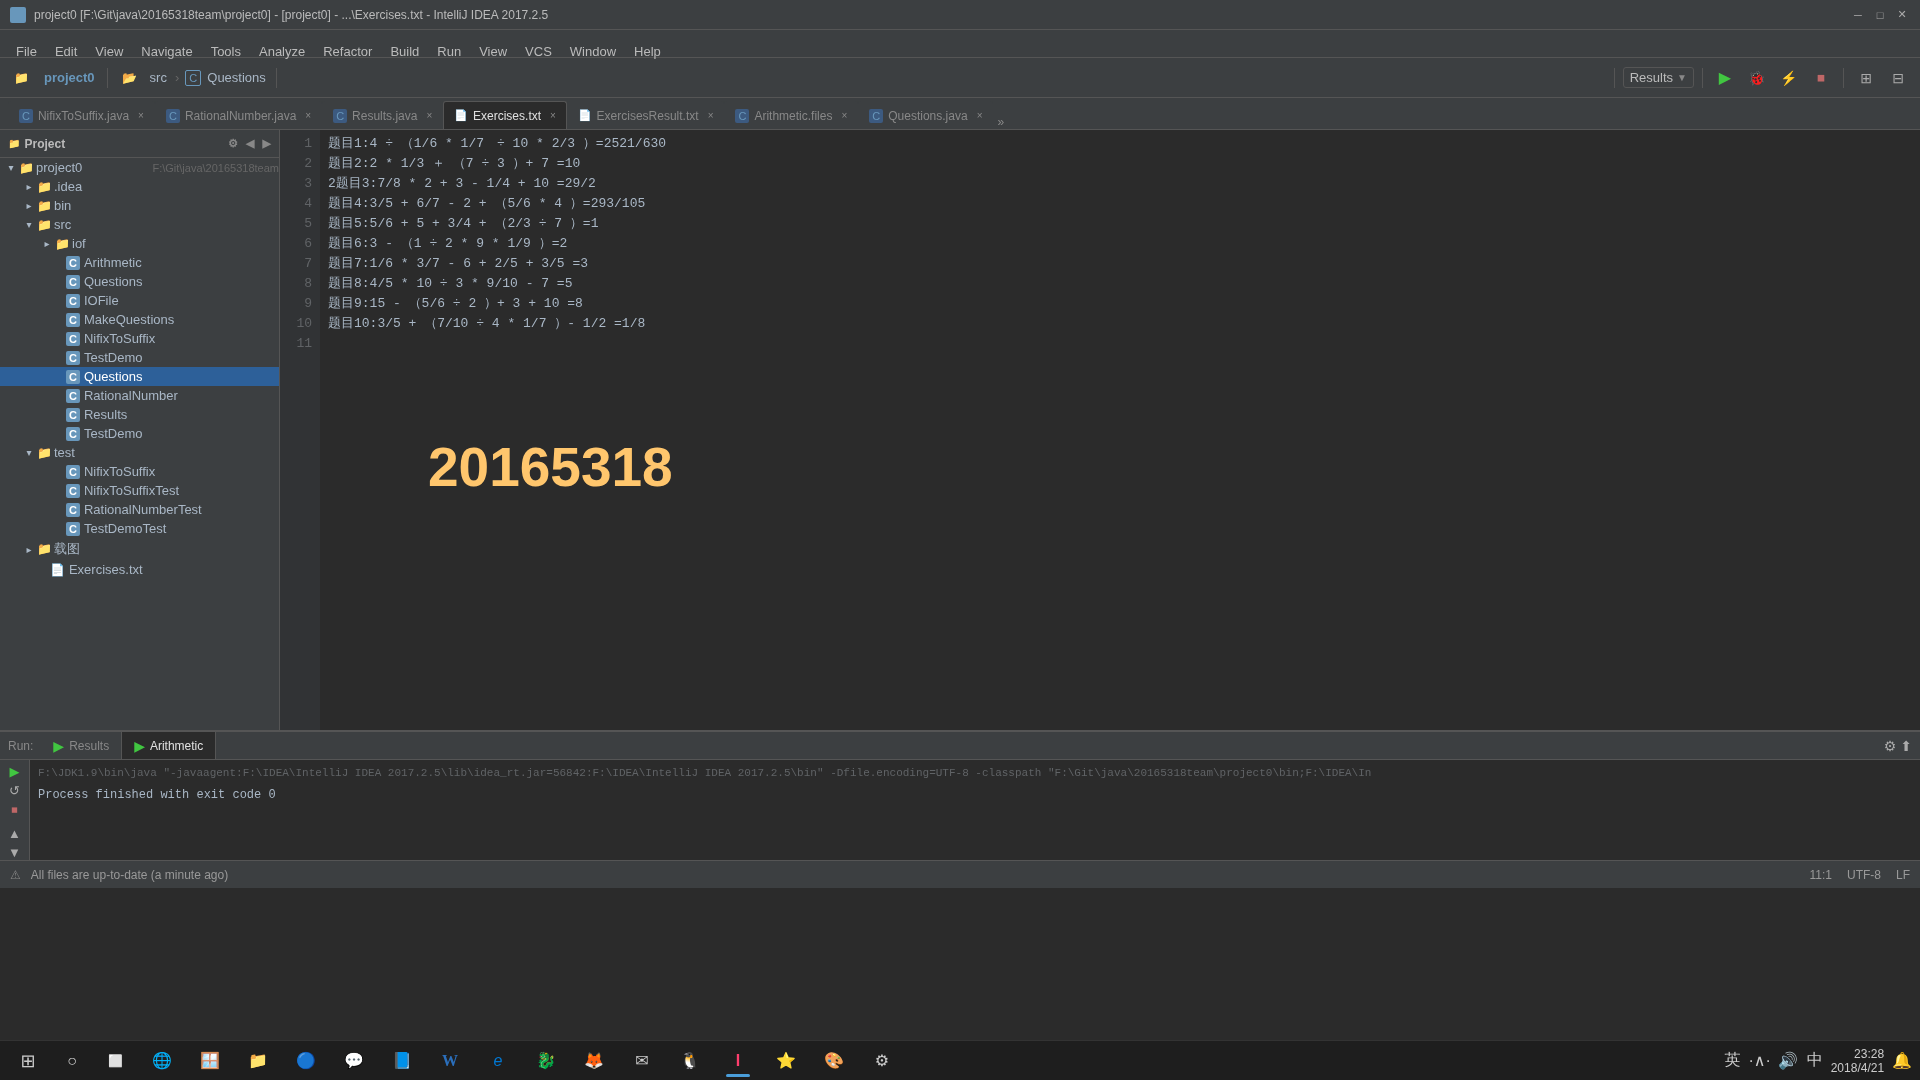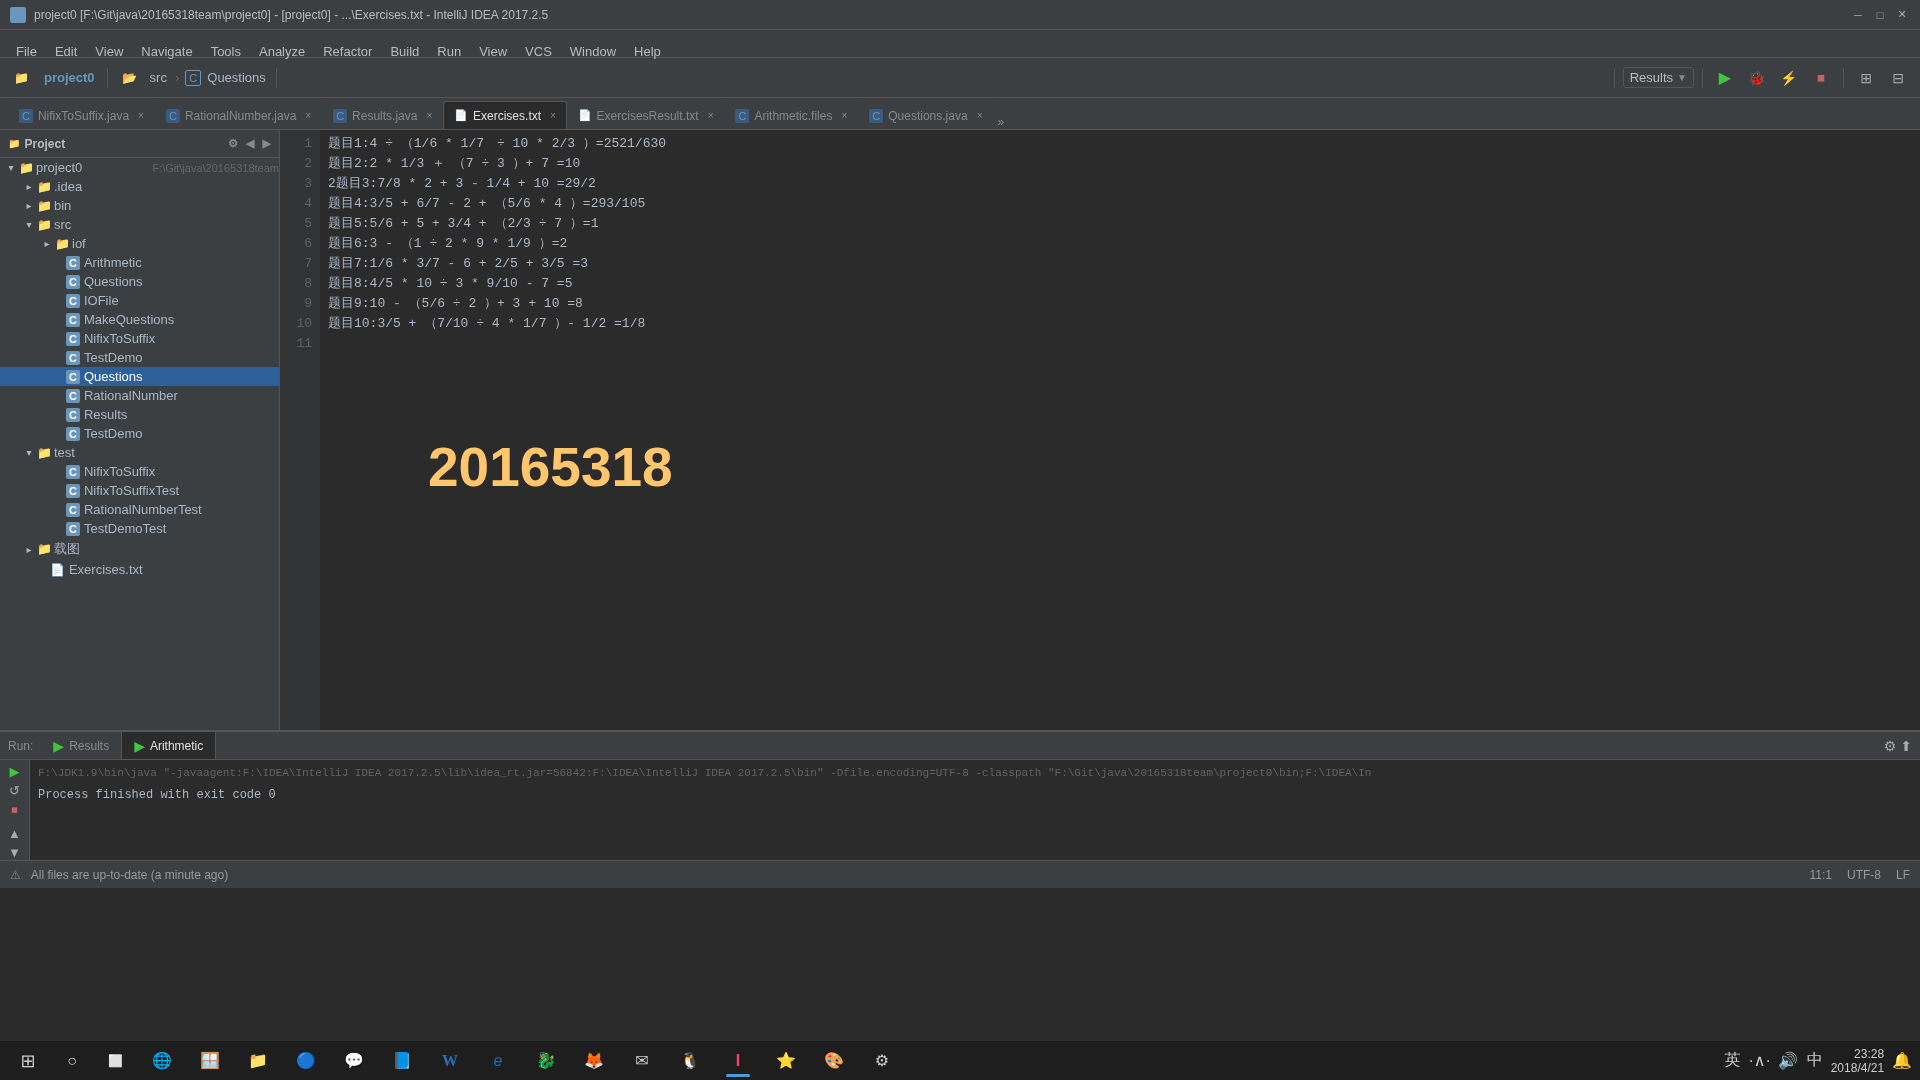--- a/index.html
+++ b/index.html
@@ -535,21 +535,21 @@
 
       <div id="code-area">
         <div class="code-line">题目1:4 ÷ （1/6 * 1/7　÷ 10 * 2/3 ）=2521/630</div>
         <div class="code-line">题目2:2 * 1/3 ＋ （7 ÷ 3 ）+ 7 =10</div>
         <div class="code-line">2题目3:7/8 * 2 + 3 - 1/4 + 10 =29/2</div>
         <div class="code-line">题目4:3/5 + 6/7 - 2 + （5/6 * 4 ）=293/105</div>
         <div class="code-line">题目5:5/6 + 5 + 3/4 + （2/3 ÷ 7 ）=1</div>
         <div class="code-line">题目6:3 - （1 ÷ 2 * 9 * 1/9 ）=2</div>
         <div class="code-line">题目7:1/6 * 3/7 - 6 + 2/5 + 3/5 =3</div>
         <div class="code-line">题目8:4/5 * 10 ÷ 3 * 9/10 - 7 =5</div>
-        <div class="code-line">题目9:10 - （5/6 ÷ 2 ）+ 3 + 10 =8</div>
+        <div class="code-line">题目9:15 - （5/6 ÷ 2 ）+ 3 + 10 =8</div>
         <div class="code-line">题目10:3/5 + （7/10 ÷ 4 * 1/7 ）- 1/2 =1/8</div>
         <div class="code-line"> </div>
 
         <div style="margin-top: 80px; padding-left: 100px;">
           <div class="big-number">20165318</div>
         </div>
       </div>
     </div>
   </div>
 </div>

